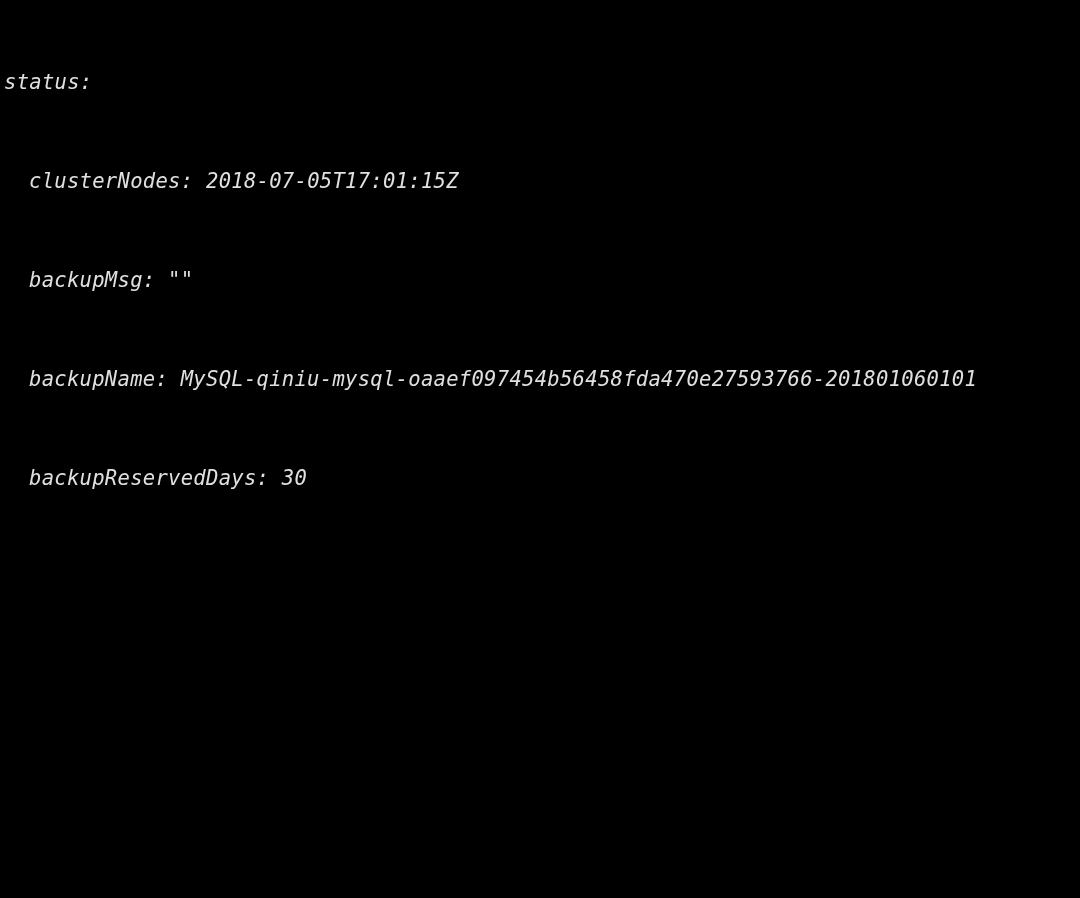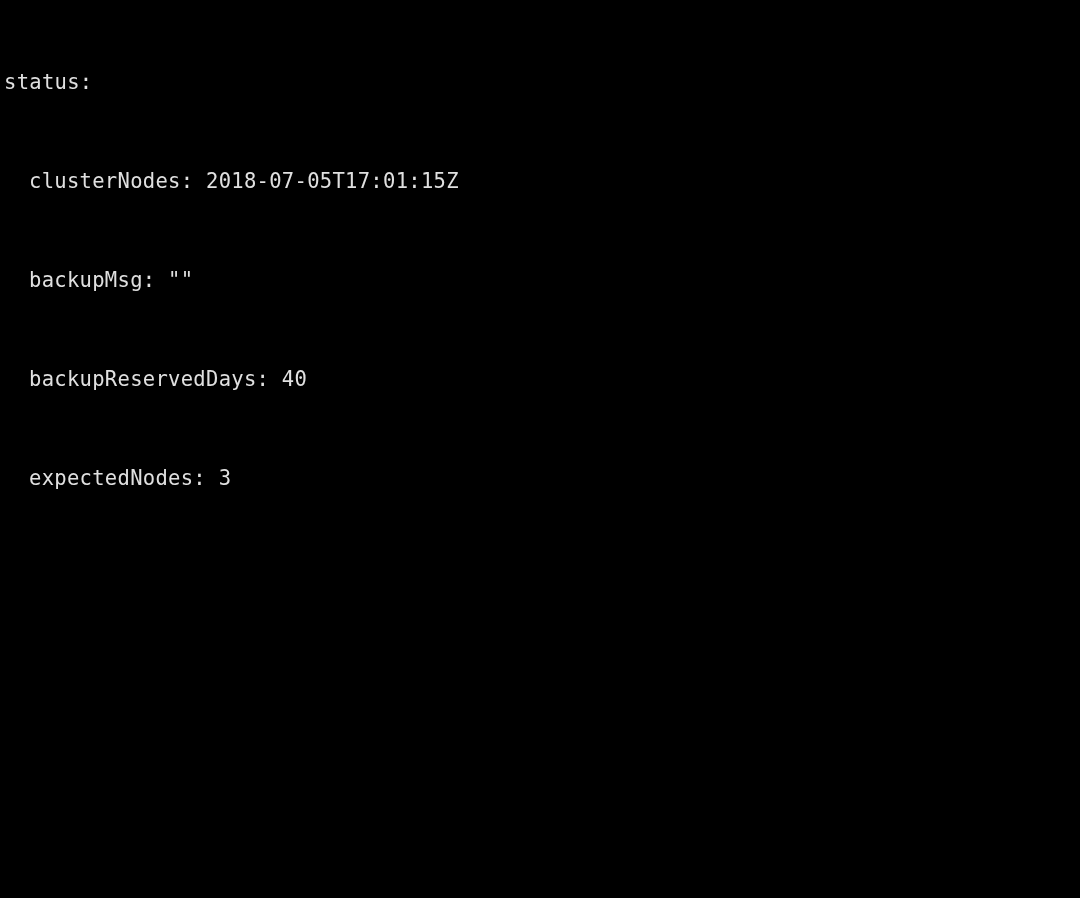--- a/index.html
+++ b/index.html
@@ -9,32 +9,32 @@
       font-family: 'Menlo', 'Monaco', 'Consolas', monospace;
       font-size: 20.5px;
       line-height: 33px;
       width: 1080px;
       height: 898px;
       overflow: hidden;
       padding-left: 4px;
       letter-spacing: 0.3px;
     }
     .terminal { white-space: pre; }
-    .line { display: block; }
+    .line { display: block; font-style: italic; }
     .indent1 { padding-left: 25px; }
   </style>
 </head>
 <body>
 
 <div class="terminal">
   <span class="line"><span>status:</span></span>
   <span class="line indent1"><span>clusterNodes:</span><span> 2018-07-05T17:01:15Z</span></span>
   <span class="line indent1"><span>backupMsg:</span><span> ""</span></span>
-  <span class="line indent1"><span>backupReservedDays:</span><span> 40</span></span>
-  <span class="line indent1"><span>expectedNodes:</span><span> 3</span></span>
+  <span class="line indent1"><span>backupName:</span><span> MySQL-qiniu-mysql-oaaef097454b56458fda470e27593766-201801060101</span></span>
+  <span class="line indent1"><span>backupReservedDays:</span><span> 30</span></span>
   
   
   
   
   
   
   
   
   
   

